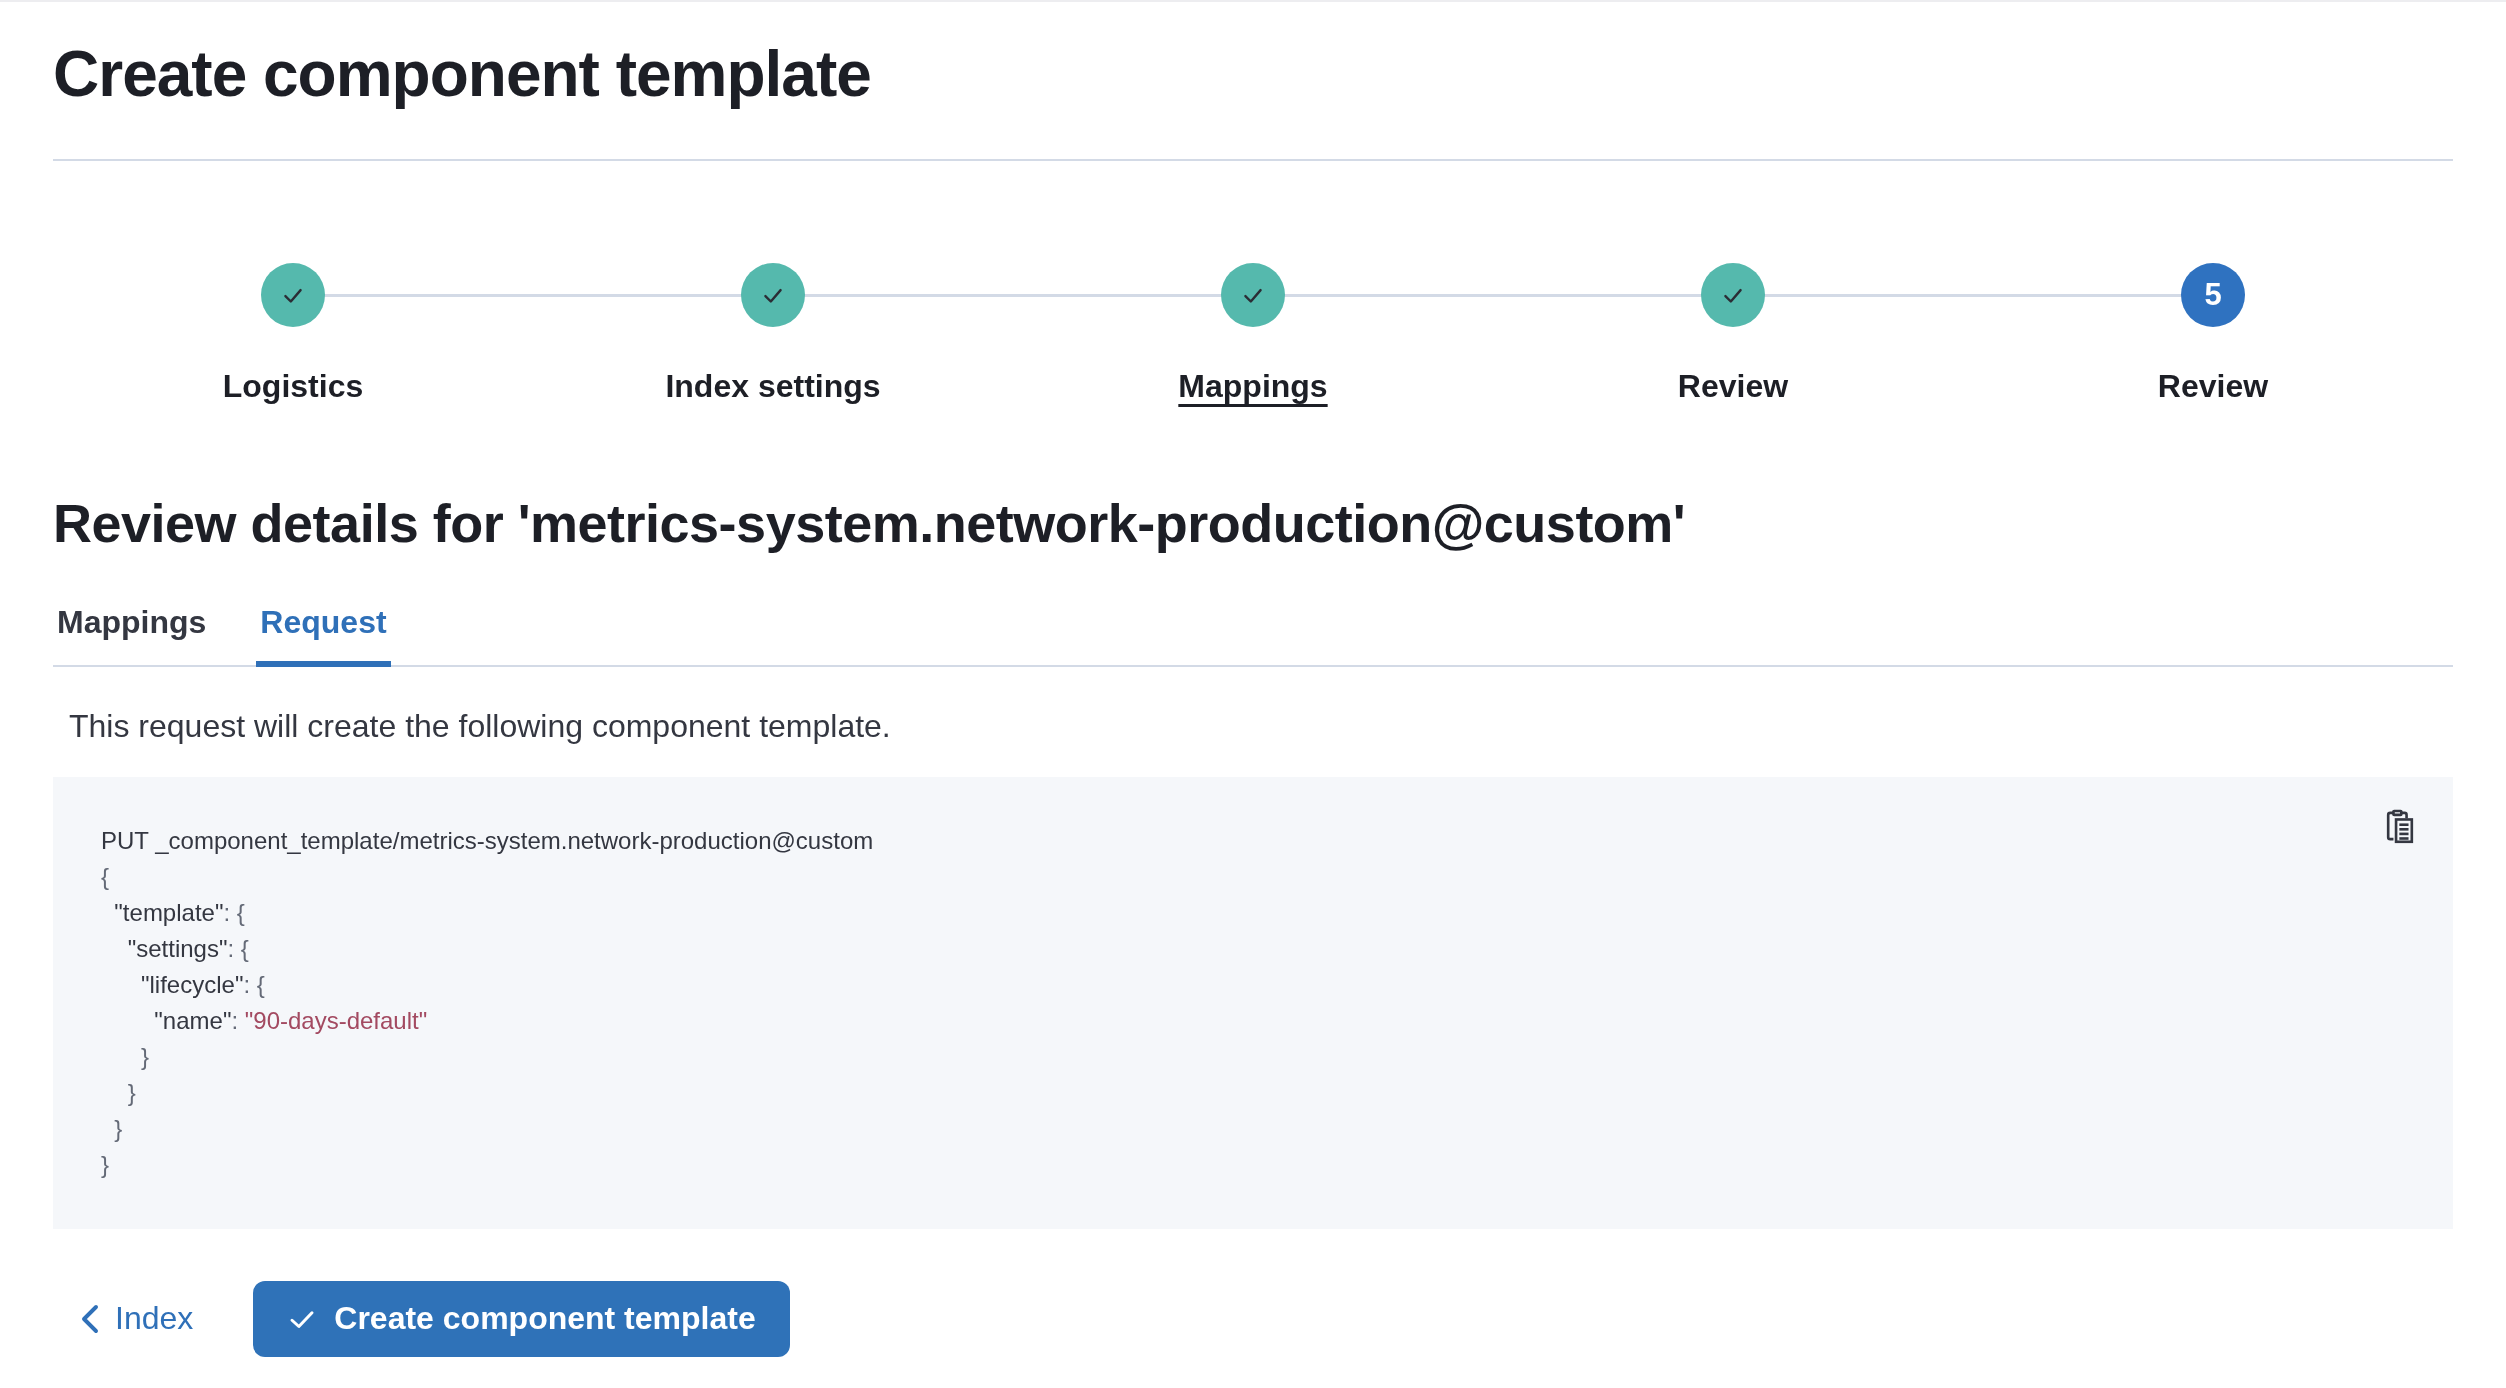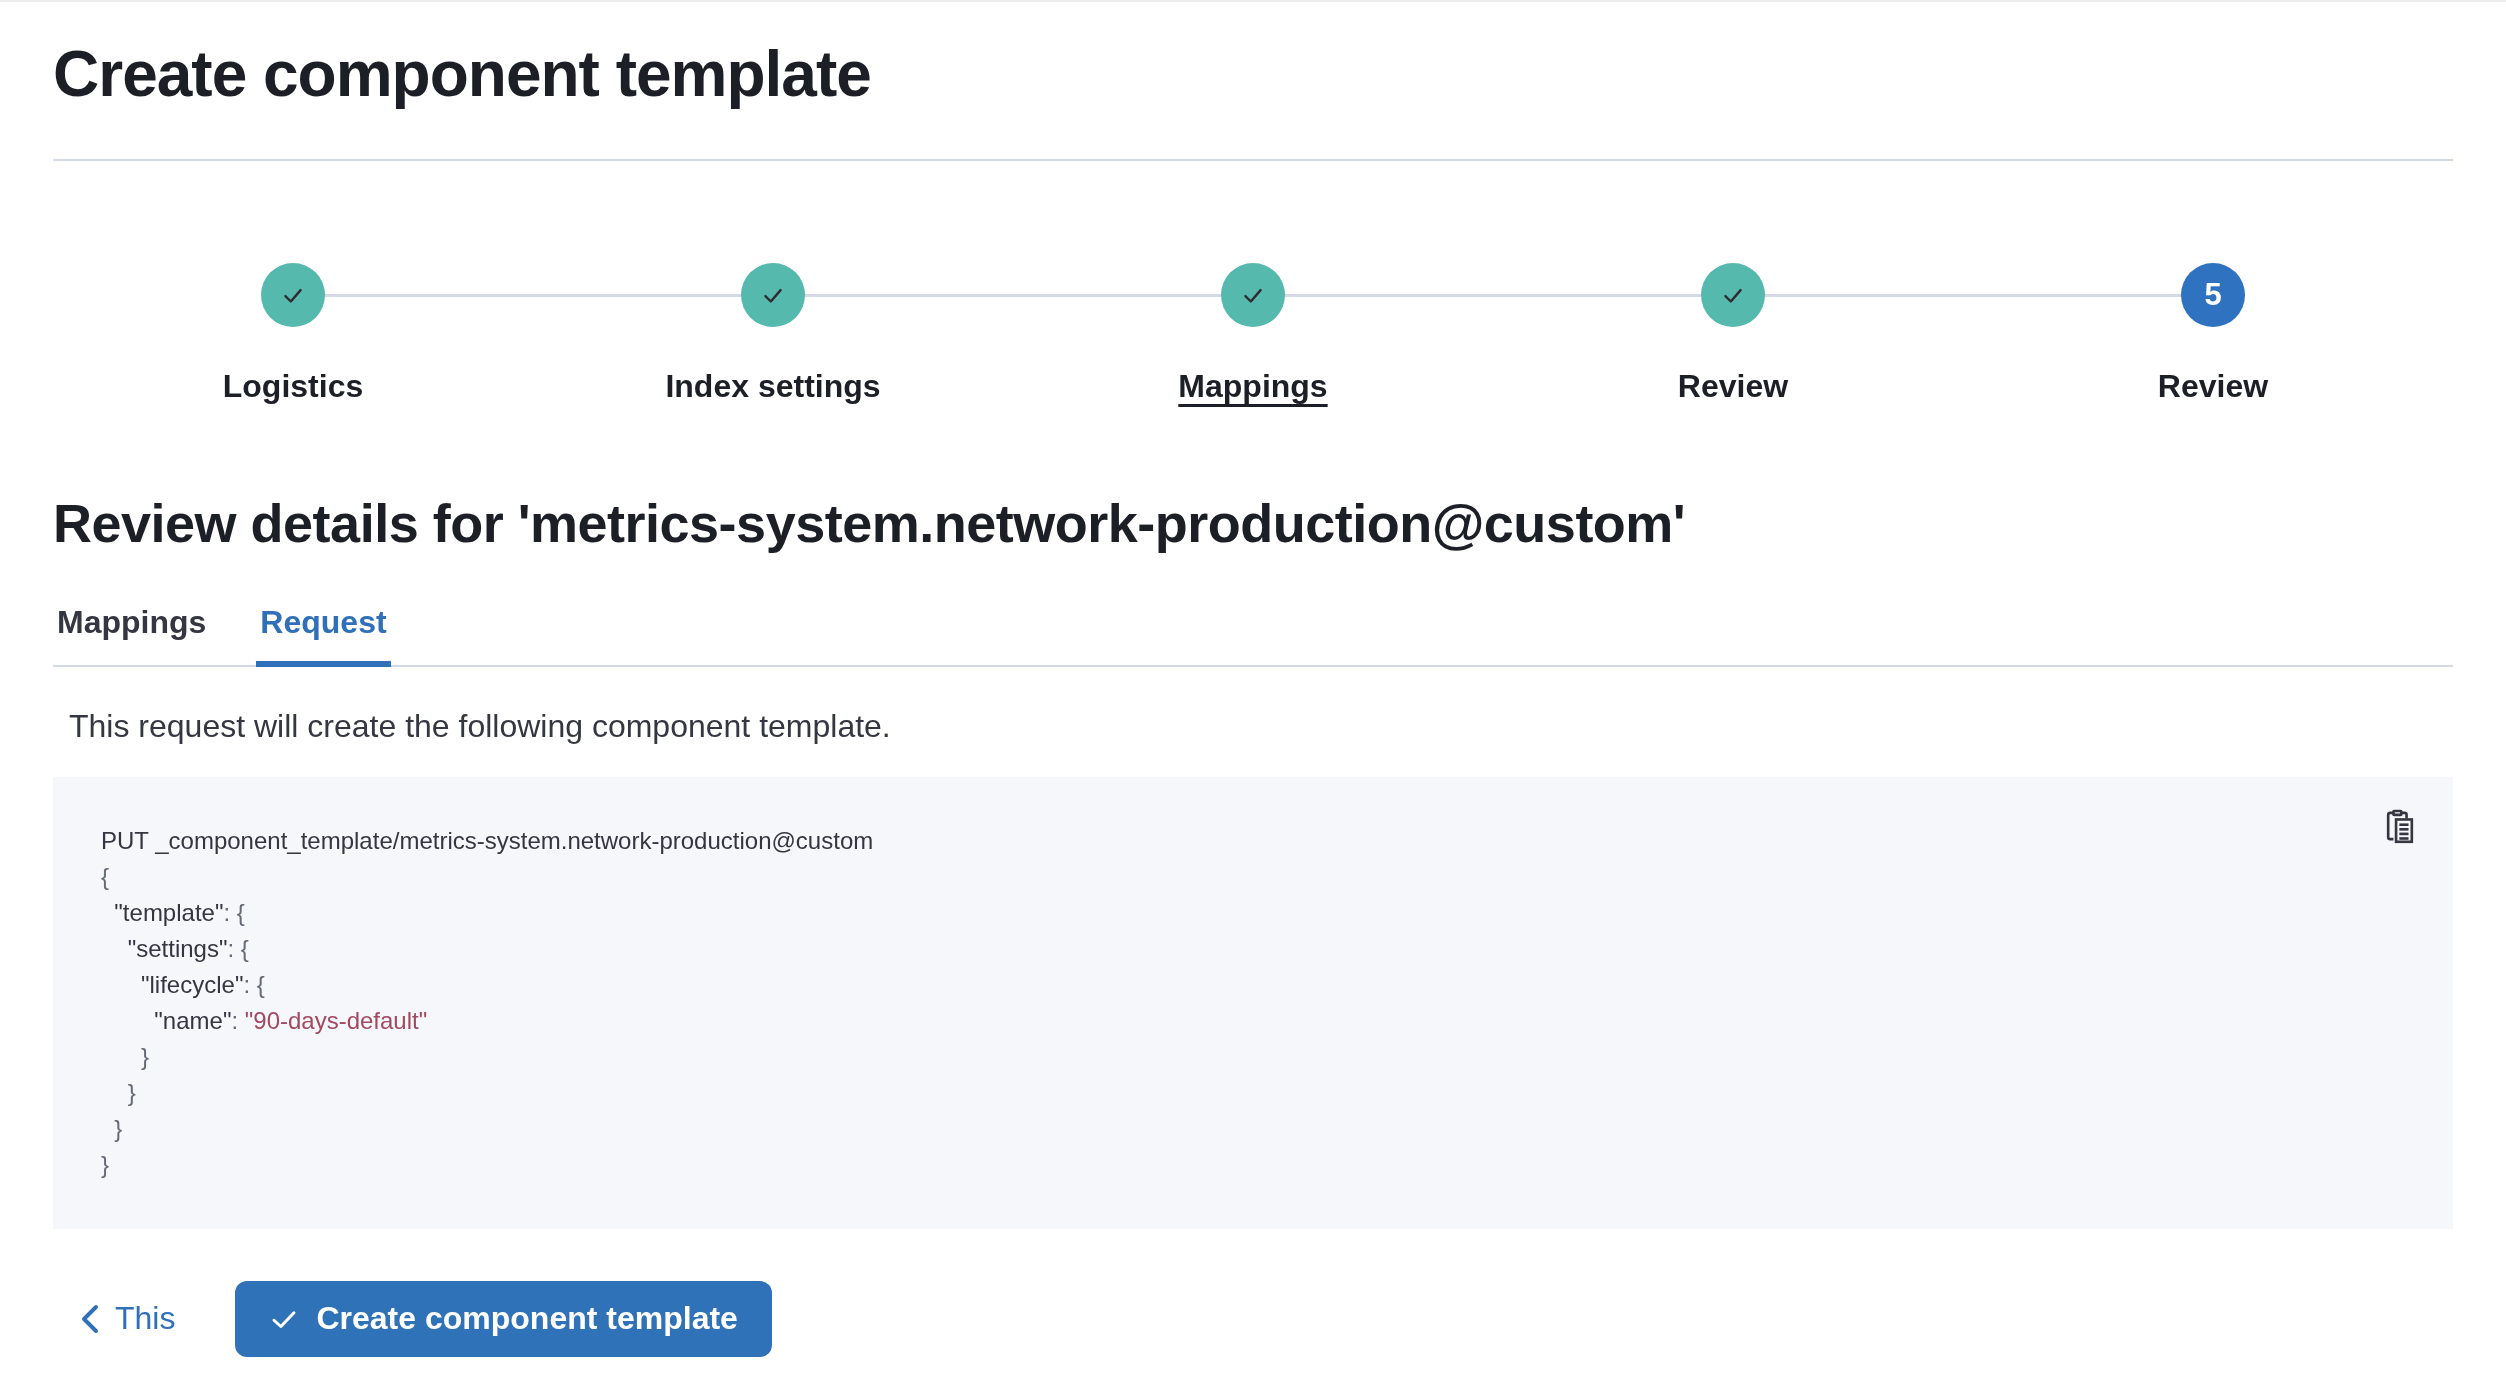--- a/index.html
+++ b/index.html
@@ -154,21 +154,21 @@
     </button>
   </div>
 
   <div class="footer">
     <a class="back-link">
       <span style="display:flex;">
         <svg width="22" height="30" viewBox="0 0 14 20" fill="none">
           <polyline points="11,2 3,10 11,18" stroke="#2f70b8" stroke-width="2.6" stroke-linecap="round" stroke-linejoin="round"></polyline>
         </svg>
       </span>
-      <span>This</span>
+      <span>Index</span>
     </a>
     <button class="submit-btn">
       <span style="display:flex;">
         <svg width="30" height="30" viewBox="0 0 24 24" fill="none">
           <polyline points="4,13 9.5,18 20,7" stroke="#ffffff" stroke-width="2.4" stroke-linecap="round" stroke-linejoin="round"></polyline>
         </svg>
       </span>
       <span>Create component template</span>
     </button>
   </div>

